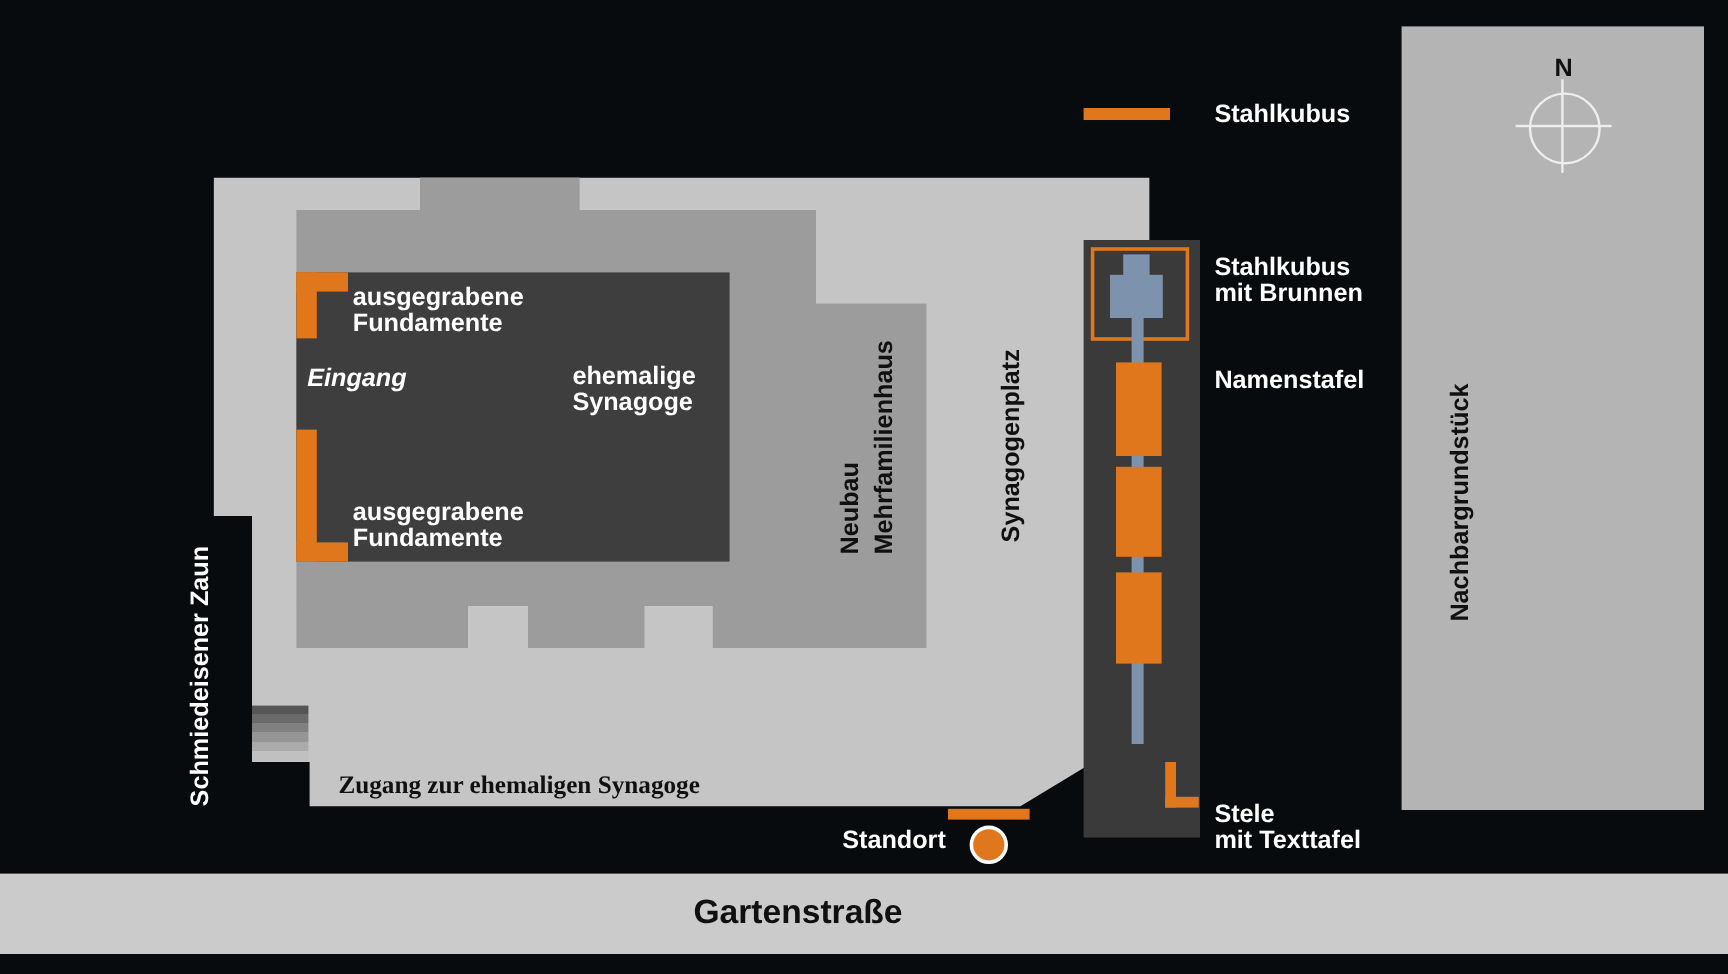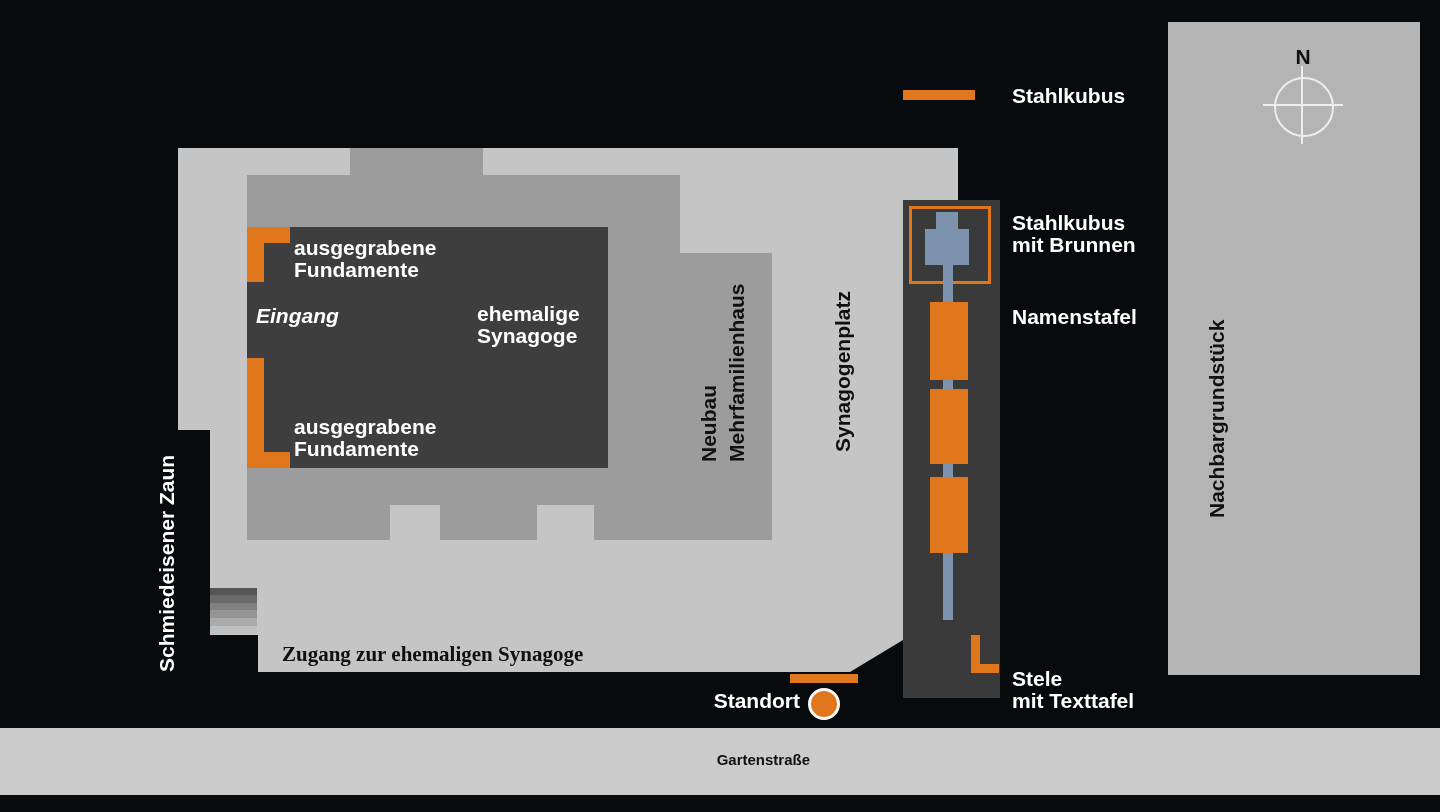--- a/index.html
+++ b/index.html
@@ -40,21 +40,21 @@
 
   <div id="neighbor" class="abs"></div>
   <div class="vtext black" style="left:1230px;top:492px;">Nachbargrundstück</div>
 
   <div class="lbl black" style="left:1288px;top:46px;width:30px;text-align:center;">N</div>
   <div class="abs compass-line" style="left:1301px;top:66px;width:2px;height:78px;"></div>
   <div class="abs compass-line" style="left:1263px;top:104px;width:80px;height:2px;"></div>
   <div id="compass-circle" class="abs"></div>
 
   <div id="street" class="abs"></div>
-  <div class="lbl black" style="left:520px;top:749px;width:290px;text-align:right;font-size:15px;">Gartenstraße</div>
+  <div class="lbl black" style="left:520px;top:749px;width:290px;text-align:center;font-size:28px;">Gartenstraße</div>
 
   <div id="plot"></div>
   <div id="stairs" class="abs"></div>
 
   <div class="abs building" style="left:350px;top:148px;width:133px;height:28px;"></div>
   <div class="abs building" style="left:247px;top:175px;width:433px;height:330px;"></div>
   <div class="abs building" style="left:247px;top:504px;width:143px;height:36px;"></div>
   <div class="abs building" style="left:440px;top:504px;width:97px;height:36px;"></div>
   <div class="abs building" style="left:594px;top:504px;width:86px;height:36px;"></div>
   <div class="abs building" style="left:679px;top:253px;width:93px;height:287px;"></div>
@@ -92,16 +92,16 @@
 
   <div class="abs orange" style="left:903px;top:90px;width:72px;height:10px;"></div>
   <div class="lbl white" style="left:1012px;top:85px;">Stahlkubus</div>
   <div class="lbl white" style="left:1012px;top:212px;">Stahlkubus
 mit Brunnen</div>
   <div class="lbl white" style="left:1012px;top:306px;">Namenstafel</div>
   <div class="lbl white" style="left:1012px;top:641px;margin-top:27px;">Stele
 mit Texttafel</div>
 
   <div class="abs orange" style="left:790px;top:674px;width:68px;height:9px;"></div>
-  <div class="lbl white" style="left:690px;top:690px;width:110px;text-align:right;">Standort</div>
+  <div class="lbl white" style="left:690px;top:690px;width:110px;text-align:center;">Standort</div>
   <div id="standort-dot" class="abs"></div>
 
 </div>
 
 </body></html>

